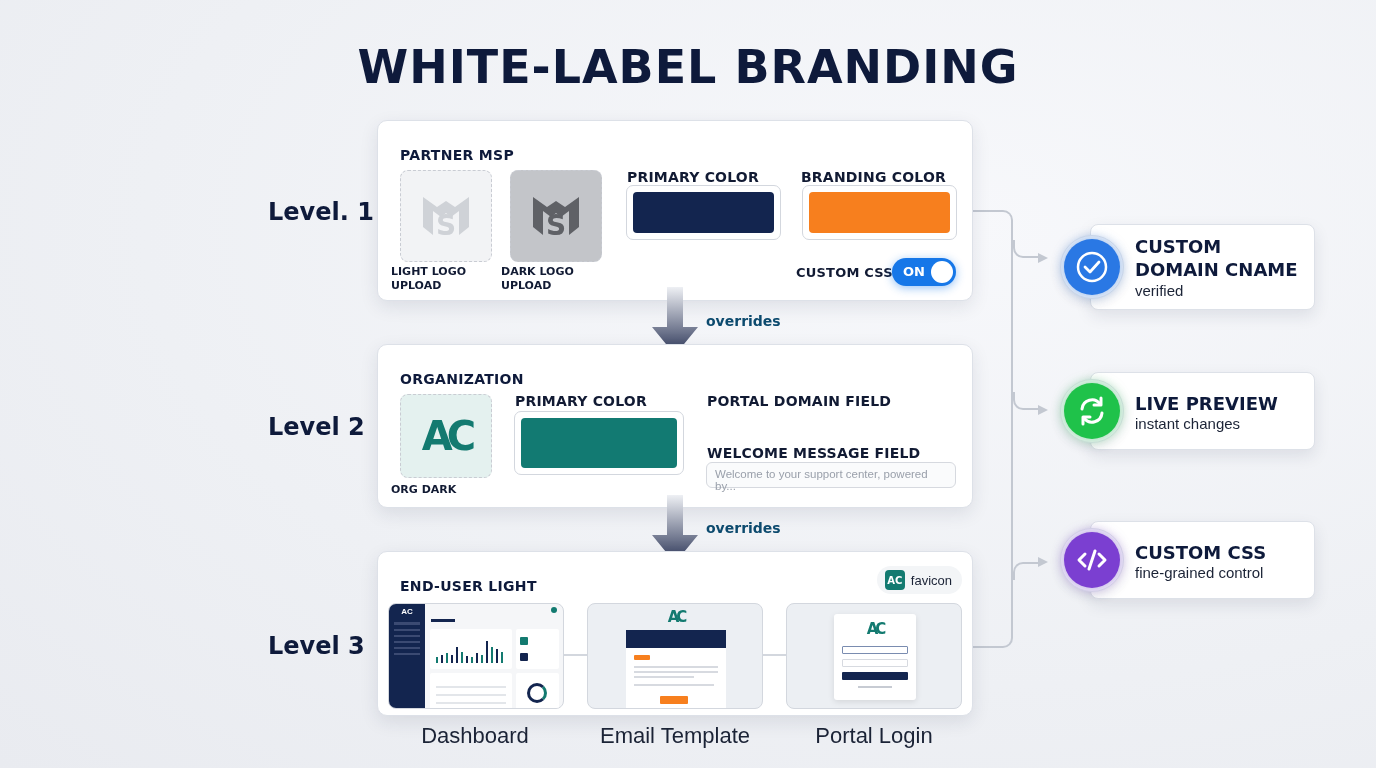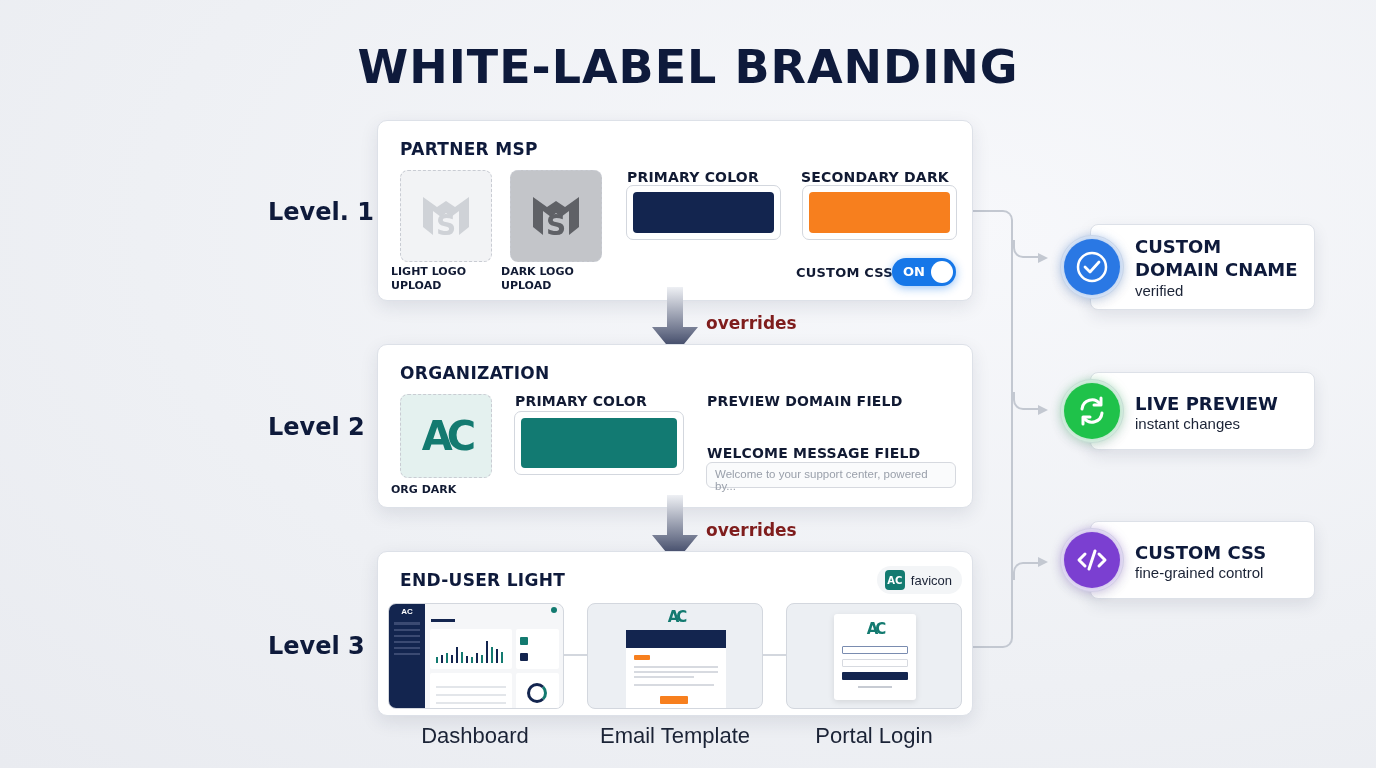--- a/index.html
+++ b/index.html
@@ -18,22 +18,22 @@
   .level-label {
     position: absolute; left: 268px; font-size: 24px; font-weight: 700;
     color: #0e1a3b; font-family: "DejaVu Sans", sans-serif;
   }
   .card {
     position: absolute; left: 377px; width: 596px; background: #fff;
     border: 1px solid #dde1e8; border-radius: 10px;
     box-shadow: 0 6px 18px rgba(30,40,70,0.10);
   }
   .card-title {
-    position: absolute; left: 22px; font-size: 17px; font-weight: 800; color: #0e1a3b;
-    font-family: "DejaVu Sans", sans-serif; letter-spacing: 0.3px;
+    position: absolute; left: 22px; font-size: 14px; font-weight: 800; color: #0e1a3b;
+    font-family: "DejaVu Sans", sans-serif; letter-spacing: 0.3px; margin-top: 8px;
   }
   .small-label {
     position: absolute; font-size: 14px; font-weight: 700; color: #111a33;
     font-family: "DejaVu Sans", sans-serif; letter-spacing: 0.2px;
   }
   .logo-box {
     position: absolute; width: 92px; height: 92px; border: 1.5px dashed #c9ccd3;
     border-radius: 8px; display: flex; align-items: center; justify-content: center;
   }
   .logo-caption {
@@ -55,21 +55,21 @@
     font-size: 12px; padding: 5px 8px; color: #1b2336;
   }
   .field.placeholder { color: #9aa0ab; }
   .check-dot {
     position: absolute; right: 7px; top: 6px; width: 13px; height: 13px; border-radius: 7px; background: #22b04b;
     color: #fff; font-size: 9px; line-height: 13px; text-align: center; font-weight: 700;
   }
   .arrow {
     position: absolute; width: 46px; height: 68px;
   }
-  .overrides { position: absolute; font-size: 17px; font-weight: 700; color: #7f1d1d; font-family: "DejaVu Sans", sans-serif; }
+  .overrides { position: absolute; font-size: 14px; font-weight: 700; color: #0c4a6e; font-family: "DejaVu Sans", sans-serif; }
   .preview {
     position: absolute; top: 51px; width: 176px; height: 106px; border: 1px solid #d3d7de; border-radius: 8px;
     background: #eceff3; overflow: hidden;
   }
   .preview-caption { position: absolute; top: 723px; width: 176px; text-align: center; font-size: 22px; color: #1b2336; }
   .favicon-chip {
     position: absolute; right: 10px; top: 14px; height: 28px; padding: 0 10px 0 8px; border-radius: 14px;
     background: #f3f5f7; display: flex; align-items: center; gap: 6px; font-size: 13px; color: #1b2336;
   }
   .fav-box { width: 20px; height: 20px; border-radius: 4px; background: #137a70; color: #fff; font-size: 10px; font-weight: 800; display:flex; align-items:center; justify-content:center; font-family: "DejaVu Sans", sans-serif; }
@@ -129,21 +129,21 @@
       <text x="27" y="46" text-anchor="middle" font-size="28" font-weight="800" fill="#5f6166" font-family="DejaVu Sans, sans-serif">S</text>
     </svg>
   </div>
   <div class="logo-caption" style="left:13px; top:144px;">LIGHT LOGO UPLOAD</div>
   <div class="logo-caption" style="left:123px; top:144px;">DARK LOGO UPLOAD</div>
 
   <div class="small-label" style="left:249px; top:48px;">PRIMARY COLOR</div>
   <div class="swatch-frame" style="left:248px; top:64px; width:155px; height:55px;">
     <div class="swatch" style="background:#13254f"></div>
   </div>
-  <div class="small-label" style="left:423px; top:48px;">SECONDARY DARK</div>
+  <div class="small-label" style="left:423px; top:48px;">BRANDING COLOR</div>
   <div class="swatch-frame" style="left:424px; top:64px; width:155px; height:55px;">
     <div class="swatch" style="background:#f77f1e"></div>
   </div>
 
   <div class="small-label" style="left:418px; top:144px; font-size:13px;">CUSTOM CSS</div>
   <div class="toggle" style="left:514px; top:137px;">
     <span class="on">ON</span>
     <span class="knob"></span>
   </div>
 </div>
@@ -164,21 +164,21 @@
   <div class="logo-box" style="left:22px; top:49px; width:92px; height:84px; background:#e4f1ef;">
     <span style="font-size:40px; font-weight:800; color:#137a70; font-family:'DejaVu Sans',sans-serif; letter-spacing:-6px;">AC</span>
   </div>
   <div class="logo-caption" style="left:13px; top:138px;">ORG DARK</div>
 
   <div class="small-label" style="left:137px; top:48px;">PRIMARY COLOR</div>
   <div class="swatch-frame" style="left:136px; top:66px; width:170px; height:64px;">
     <div class="swatch" style="background:#127a72"></div>
   </div>
 
-  <div class="small-label" style="left:329px; top:48px;">PREVIEW DOMAIN FIELD</div>
+  <div class="small-label" style="left:329px; top:48px;">PORTAL DOMAIN FIELD</div>
   <div class="small-label" style="left:329px; top:100px;">WELCOME MESSAGE FIELD</div>
   <div class="field placeholder" style="left:328px; top:117px; width:250px; font-size:11.5px;">
     <span>Welcome to your support center, powered by...</span>
   </div>
 </div>
 
 <svg class="arrow" style="left:652px; top:495px;" viewBox="0 0 46 68">
   <defs>
       <linearGradient id="ag2" x1="0" y1="0" x2="0" y2="1">
         <stop offset="0" stop-color="#eef0f4"></stop>

